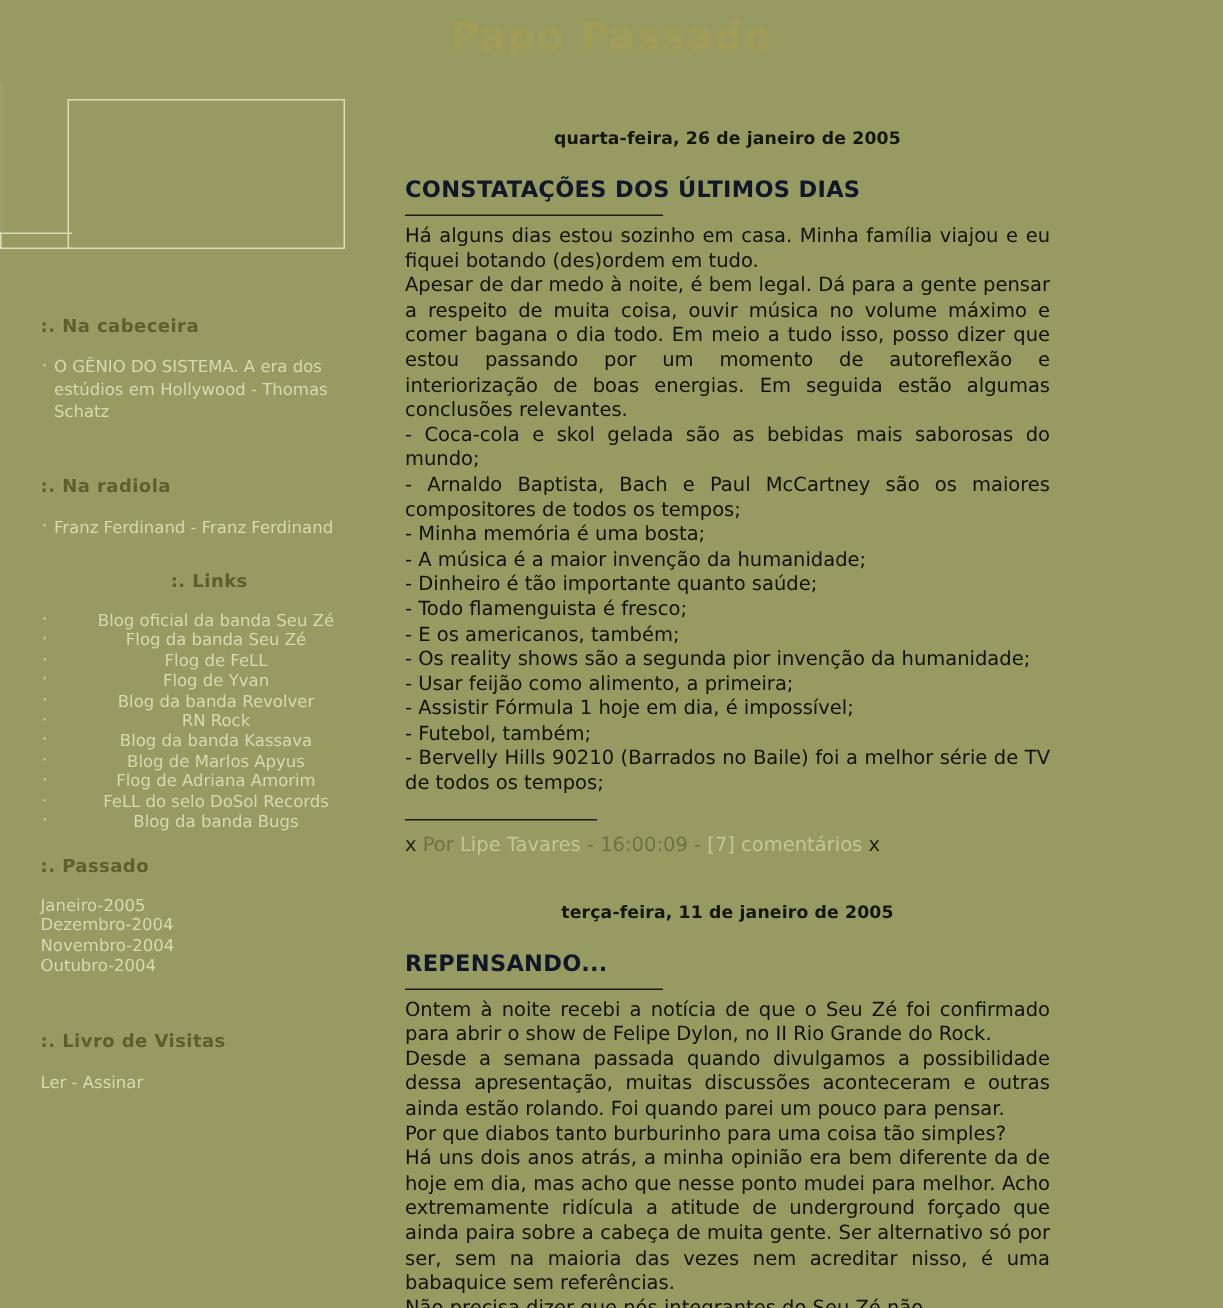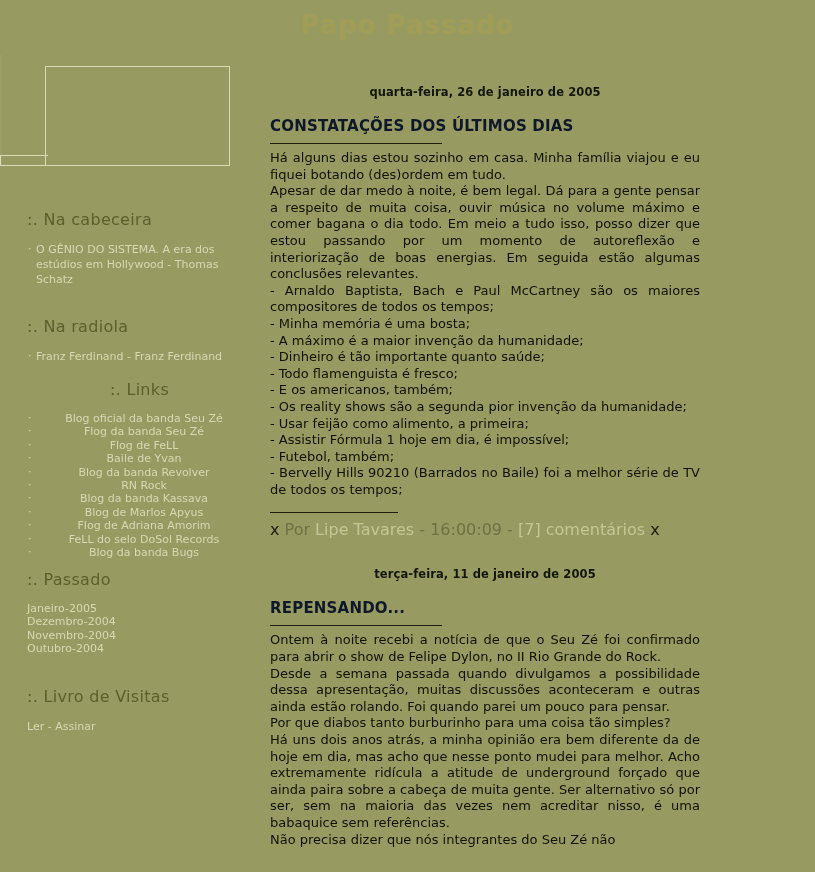--- a/index.html
+++ b/index.html
@@ -73,22 +73,22 @@
     height: 111px;
     background: #9ba069;
   }
 
   .side-section {
     position: absolute;
     left: 27px;
     width: 225px;
   }
   .side-head {
-    font-size: 16px;
-    font-weight: normal;
+    font-size: 12px;
+    font-weight: bold;
     color: #5d5f2c;
     letter-spacing: 0.3px;
     margin-bottom: 13px;
     white-space: nowrap;
   }
   .side-text {
     font-size: 11px;
     color: #d6d9b2;
     line-height: 15px;
   }
@@ -180,21 +180,21 @@
   .post-body p {
     margin: 0;
   }
   .post-footer-rule {
     width: 128px;
     height: 0;
     border-top: 1px solid #1c1e0c;
     margin: 14px 0 10px 0;
   }
   .byline {
-    font-size: 16px;
+    font-size: 13px;
     color: #1b1d0b;
     line-height: 14px;
   }
   .byline .lnk {
     color: #c3c795;
   }
   .byline .dim {
     color: #6e7143;
   }
   .byline .x {
@@ -220,21 +220,21 @@
       <div class="side-section" style="top: 250px; margin-top: 12px;">
         <div class="side-head">:. Na radiola</div>
         <div class="side-text side-item-inline">Franz Ferdinand - Franz Ferdinand</div>
       </div>
       <div class="side-section" style="top: 325px; text-align: center;">
         <div class="side-head">:. Links</div>
         <ul class="side-list">
           <li>Blog oficial da banda Seu Zé</li>
           <li>Flog da banda Seu Zé</li>
           <li>Flog de FeLL</li>
-          <li>Baile de Yvan</li>
+          <li>Flog de Yvan</li>
           <li>Blog da banda Revolver</li>
           <li>RN Rock</li>
           <li>Blog da banda Kassava</li>
           <li>Blog de Marlos Apyus</li>
           <li>Flog de Adriana Amorim</li>
           <li>FeLL do selo DoSol Records</li>
           <li>Blog da banda Bugs</li>
         </ul>
       </div>
       <div class="side-section" style="top: 515px;">
@@ -255,23 +255,24 @@
 
 <div id="main">
     <div class="post-date">quarta-feira, 26 de janeiro de 2005</div>
     <div class="post">
       <div class="post-title">CONSTATAÇÕES DOS ÚLTIMOS DIAS</div>
       <div class="rule"></div>
       <div class="post-body">
         <p>Há alguns dias estou sozinho em casa. Minha família viajou e eu fiquei botando (des)ordem em tudo.</p>
         <p>Apesar de dar medo à noite, é bem legal. Dá para a gente pensar a respeito de muita coisa, ouvir música no volume máximo e comer bagana o dia todo. Em meio a tudo isso, posso dizer que estou passando por um momento de autoreflexão e interiorização de boas energias. Em seguida estão algumas conclusões relevantes.</p>
         <p> </p>
+        <p>- Coca-cola e skol gelada são as bebidas mais saborosas do mundo;</p>
         <p>- Arnaldo Baptista, Bach e Paul McCartney são os maiores compositores de todos os tempos;</p>
         <p>- Minha memória é uma bosta;</p>
-        <p>- A máximo é a maior invenção da humanidade;</p>
+        <p>- A música é a maior invenção da humanidade;</p>
         <p>- Dinheiro é tão importante quanto saúde;</p>
         <p>- Todo flamenguista é fresco;</p>
         <p>- E os americanos, também;</p>
         <p>- Os reality shows são a segunda pior invenção da humanidade;</p>
         <p>- Usar feijão como alimento, a primeira;</p>
         <p>- Assistir Fórmula 1 hoje em dia, é impossível;</p>
         <p>- Futebol, também;</p>
         <p>- Bervelly Hills 90210 (Barrados no Baile) foi a melhor série de TV de todos os tempos;</p>
       </div>
       <div class="post-footer-rule"></div>

